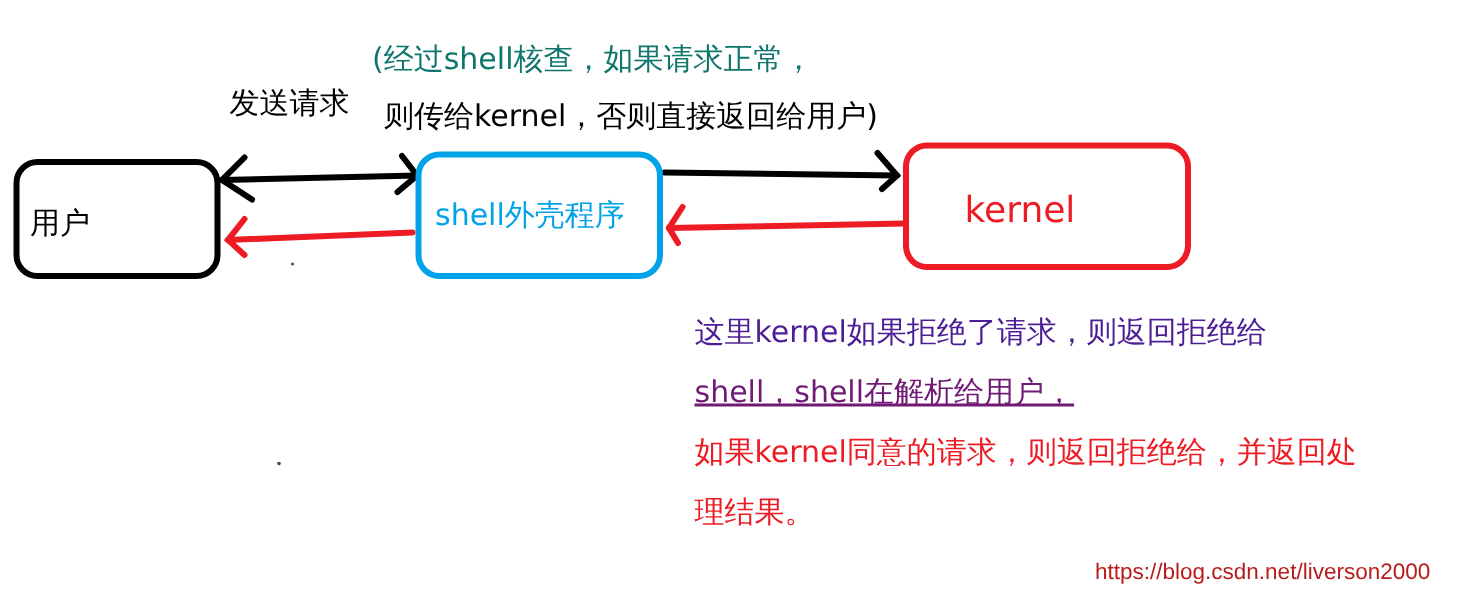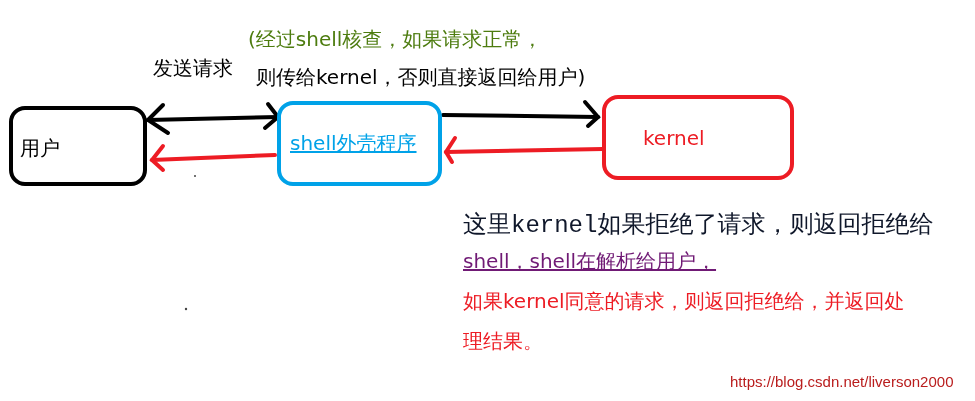--- a/index.html
+++ b/index.html
@@ -35,27 +35,27 @@
     <polyline points="455,138 446,152 452,162"></polyline>
   </g>
   <circle cx="195" cy="176" r="1" fill="#444"></circle>
   <circle cx="186" cy="309" r="1.2" fill="#444"></circle>
 </svg>
 
 <div class="box" style="left:9px;top:106px;width:138px;height:80px;border:4px solid #000;"></div>
 <div class="txt" style="left:20px;top:135px;font-size:20px;color:#000;">用户</div>
 
 <div class="box" style="left:277px;top:101px;width:165px;height:85px;border:4px solid #00a2e8;"></div>
-<div class="txt" style="left:290px;top:130px;font-size:20px;color:#00a2e8;text-decoration:underline;">shell外壳程序</div>
+<div class="txt" style="left:290px;top:130px;font-size:20px;color:#00a2e8;">shell外壳程序</div>
 
 <div class="box" style="left:602px;top:95px;width:192px;height:85px;border:4px solid #ed1c24;"></div>
-<div class="txt" style="left:643px;top:126px;font-size:20px;color:#ed1c24;">kernel</div>
+<div class="txt" style="left:643px;top:126px;font-size:24px;color:#ed1c24;">kernel</div>
 
 <div class="txt" style="left:153px;top:55px;font-size:20px;color:#000;">发送请求</div>
-<div class="txt" style="left:248px;top:26px;font-size:20px;color:#4d7c0f;">(经过shell核查，如果请求正常，</div>
+<div class="txt" style="left:248px;top:26px;font-size:20px;color:#0f766e;">(经过shell核查，如果请求正常，</div>
 <div class="txt" style="left:256px;top:64px;font-size:20px;color:#000;">则传给kernel，否则直接返回给用户)</div>
 
-<div class="txt" style="left:463px;top:208px;font-size:24px;color:#0f172a;font-family:Liberation Mono, monospace;">这里kernel如果拒绝了请求，则返回拒绝给</div>
+<div class="txt" style="left:463px;top:208px;font-size:20px;color:#4c1d95;">这里kernel如果拒绝了请求，则返回拒绝给</div>
 <div class="txt" style="left:463px;top:248px;font-size:20px;color:#701a75;text-decoration:underline;">shell，shell在解析给用户，</div>
 <div class="txt" style="left:463px;top:288px;font-size:20px;color:#ed1c24;">如果kernel同意的请求，则返回拒绝给，并返回处</div>
 <div class="txt" style="left:463px;top:328px;font-size:20px;color:#ed1c24;">理结果。</div>
 
 <div class="txt" style="left:730px;top:373px;font-size:15px;color:#b91c1c;font-family:'Liberation Sans',sans-serif;">https://blog.csdn.net/liverson2000</div>
 
 </body></html>

